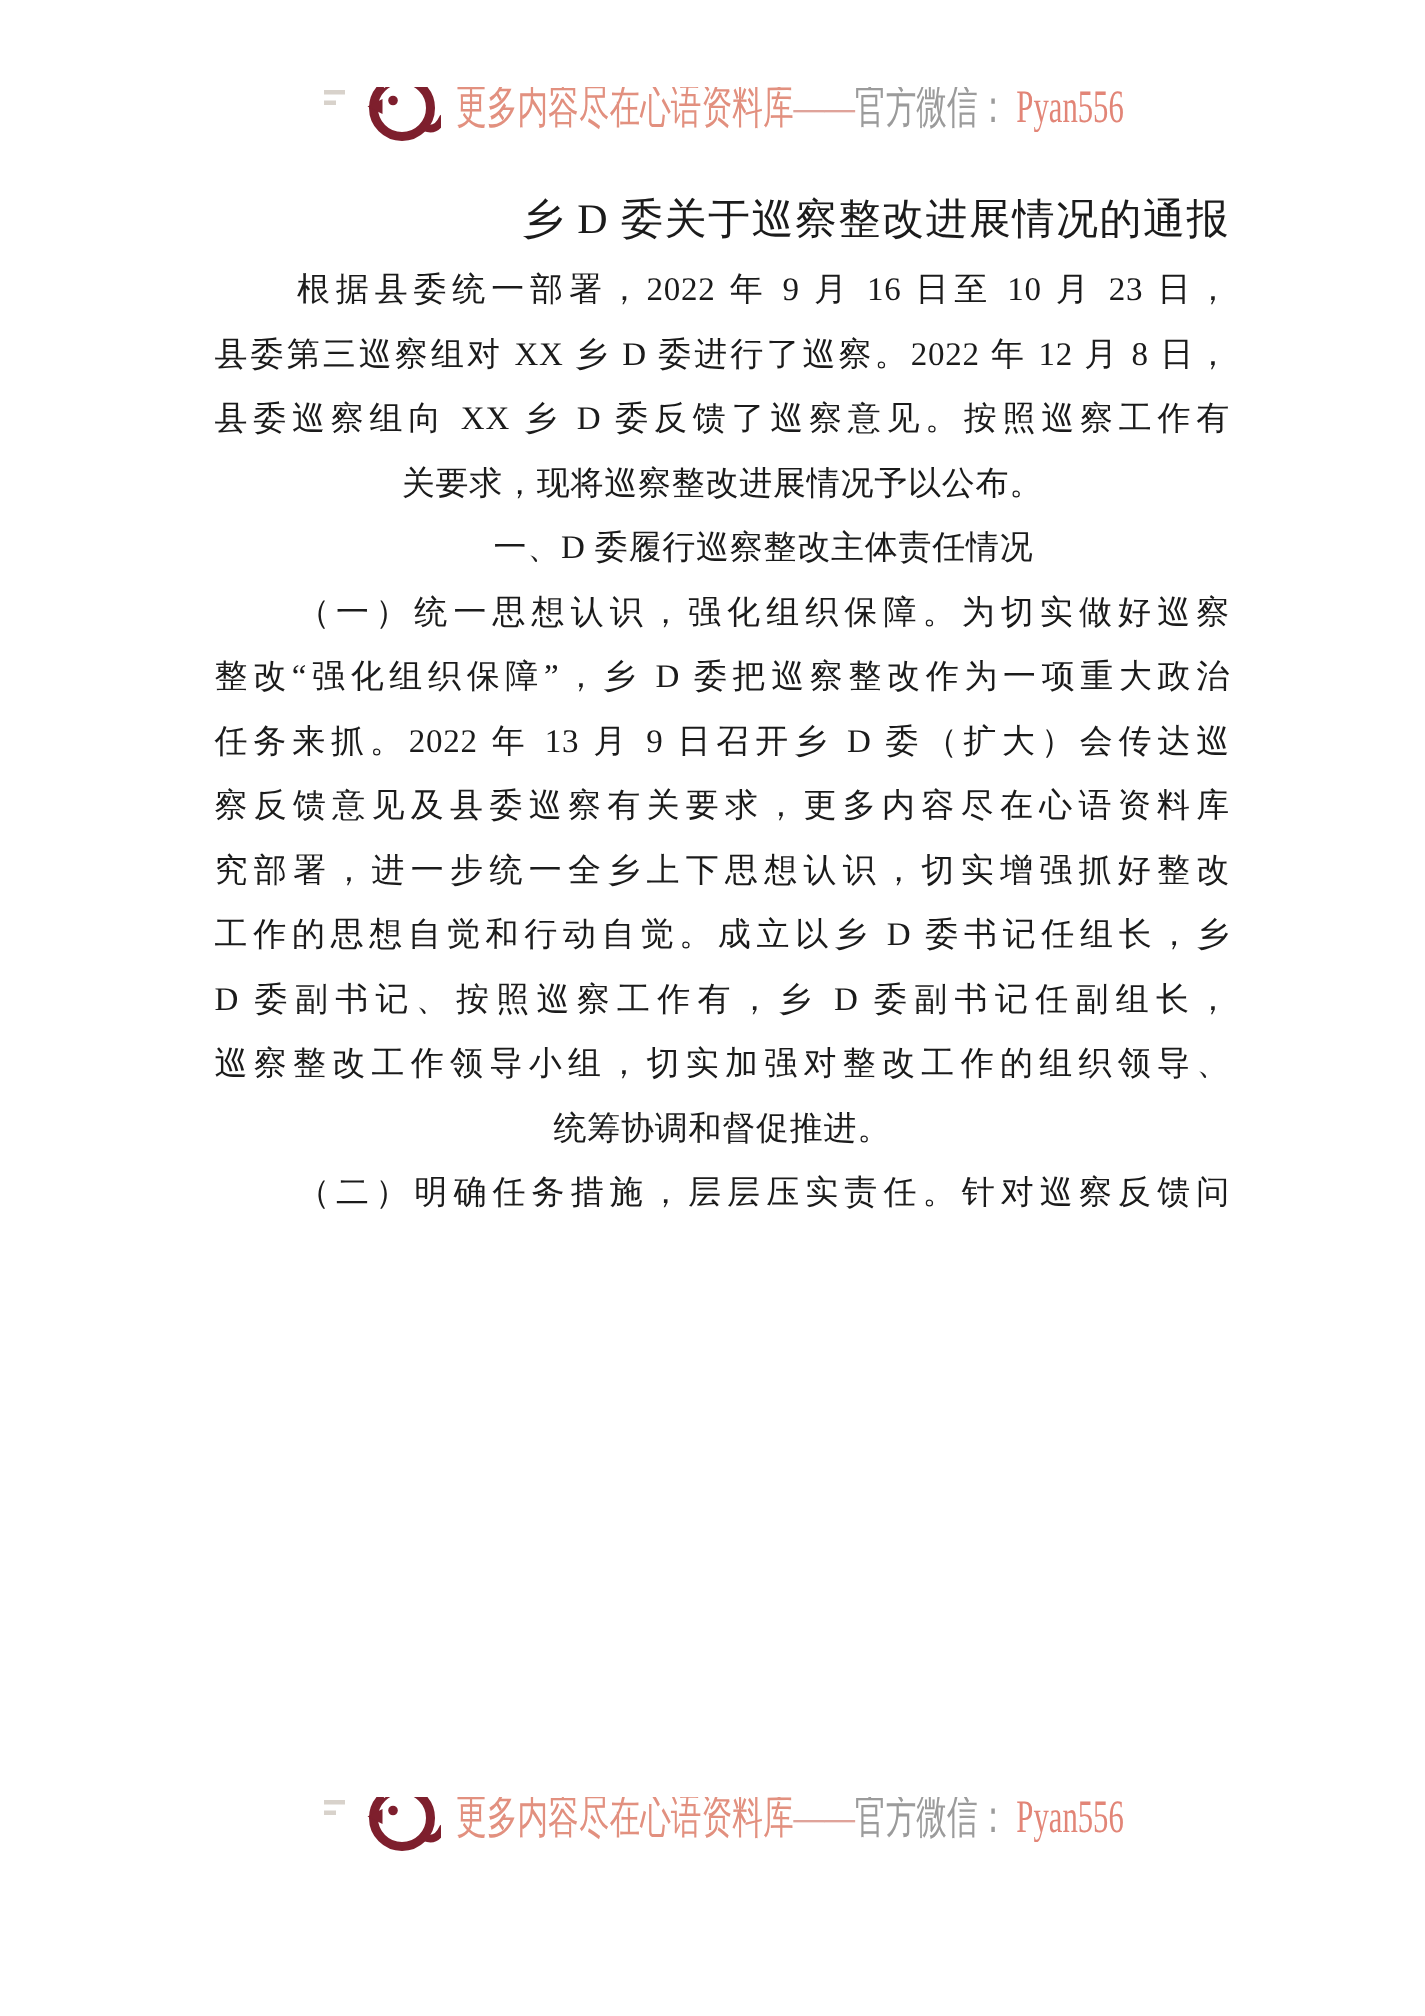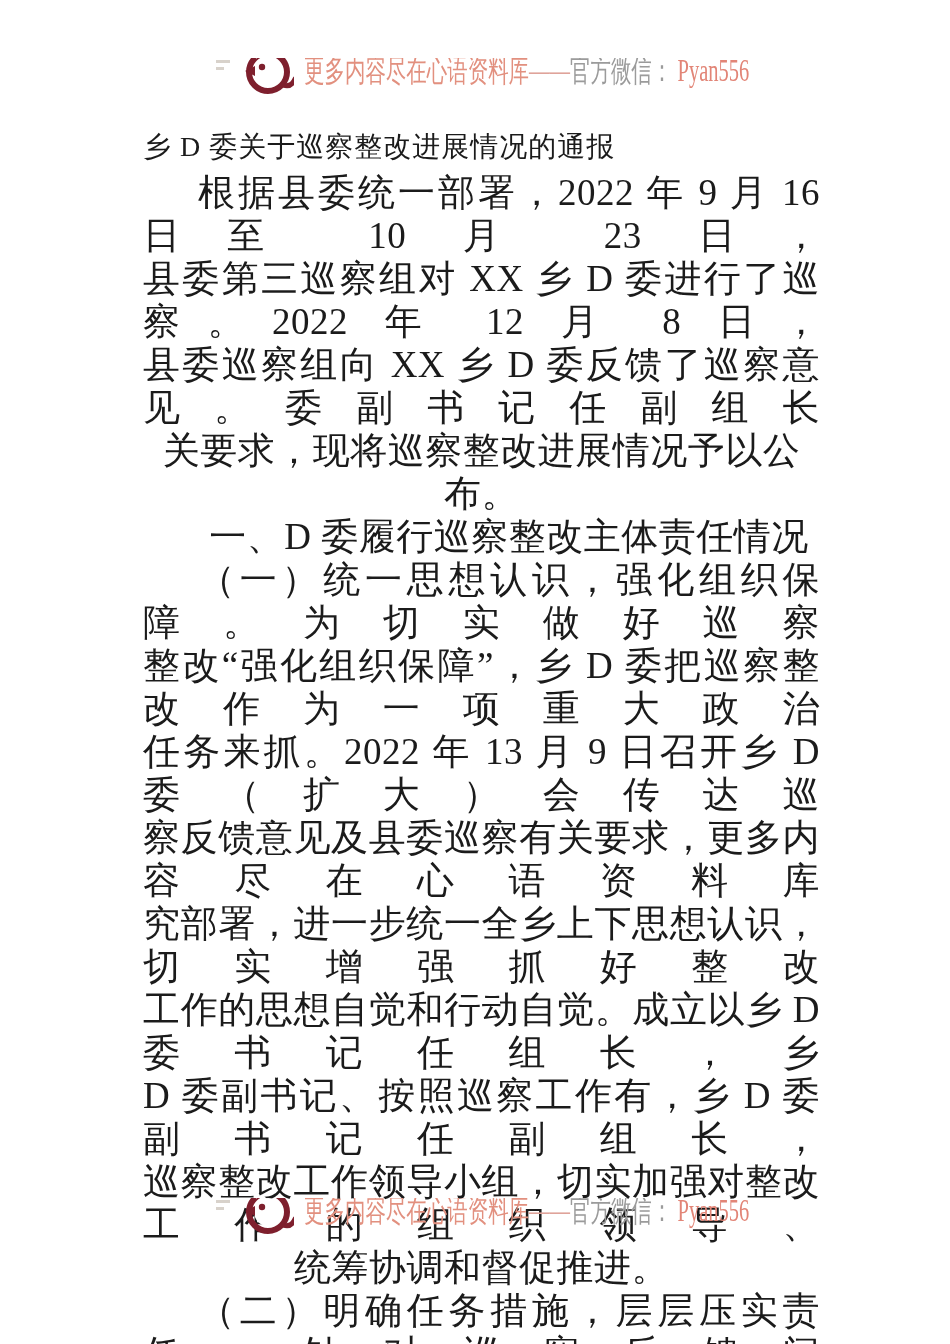--- a/index.html
+++ b/index.html
@@ -37,27 +37,27 @@
   .wm-acct   { color:#e28577; padding-left:8px; }
 
   
   .content {
     position:absolute;
     left:143px; top:124px; width:677px;
     color:#1b1b1b;
   }
   .doc-title {
     font-size:28px; line-height:46px;
-    text-align:left;
+    text-align:right;
     letter-spacing:1px;
     margin:0 0 1px 0;
     font-weight:normal;
   }
   .line {
-    font-size:37px; line-height:43px;
+    font-size:22px; line-height:43px;
     letter-spacing:0.5px;
   }
   .line.just { text-align:justify; text-align-last:justify; }
   .line.left { text-align:center; }
   .line.indent { text-indent:55px; }
 </style>
 </head>
 <body>
 
 <div class="page">
@@ -80,21 +80,21 @@
     <span class="wm-text">
       <span class="wm-main">更多内容尽在心语资料库</span><span class="wm-dash">——</span><span class="wm-label">官方微信：</span><span class="wm-acct">Pyan556</span>
     </span>
   </div>
 
   <div class="content">
     <h1 class="doc-title">乡 D 委关于巡察整改进展情况的通报</h1>
     <div id="body-lines">
         <div class="line just indent">根据县委统一部署，2022 年 9 月 16 日至 10 月 23 日，</div>
         <div class="line just">县委第三巡察组对 XX 乡 D 委进行了巡察。2022 年 12 月 8 日，</div>
-        <div class="line just">县委巡察组向 XX 乡 D 委反馈了巡察意见。委副书记任副组长</div>
+        <div class="line just">县委巡察组向 XX 乡 D 委反馈了巡察意见。按照巡察工作有</div>
         <div class="line left">关要求，现将巡察整改进展情况予以公布。</div>
         <div class="line left indent">一、D 委履行巡察整改主体责任情况</div>
         <div class="line just indent">（一）统一思想认识，强化组织保障。为切实做好巡察</div>
         <div class="line just">整改“强化组织保障”，乡 D 委把巡察整改作为一项重大政治</div>
         <div class="line just">任务来抓。2022 年 13 月 9 日召开乡 D 委（扩大）会传达巡</div>
         <div class="line just">察反馈意见及县委巡察有关要求，更多内容尽在心语资料库</div>
         <div class="line just">究部署，进一步统一全乡上下思想认识，切实增强抓好整改</div>
         <div class="line just">工作的思想自觉和行动自觉。成立以乡 D 委书记任组长，乡</div>
         <div class="line just">D 委副书记、按照巡察工作有，乡 D 委副书记任副组长，</div>
         <div class="line just">巡察整改工作领导小组，切实加强对整改工作的组织领导、</div>

